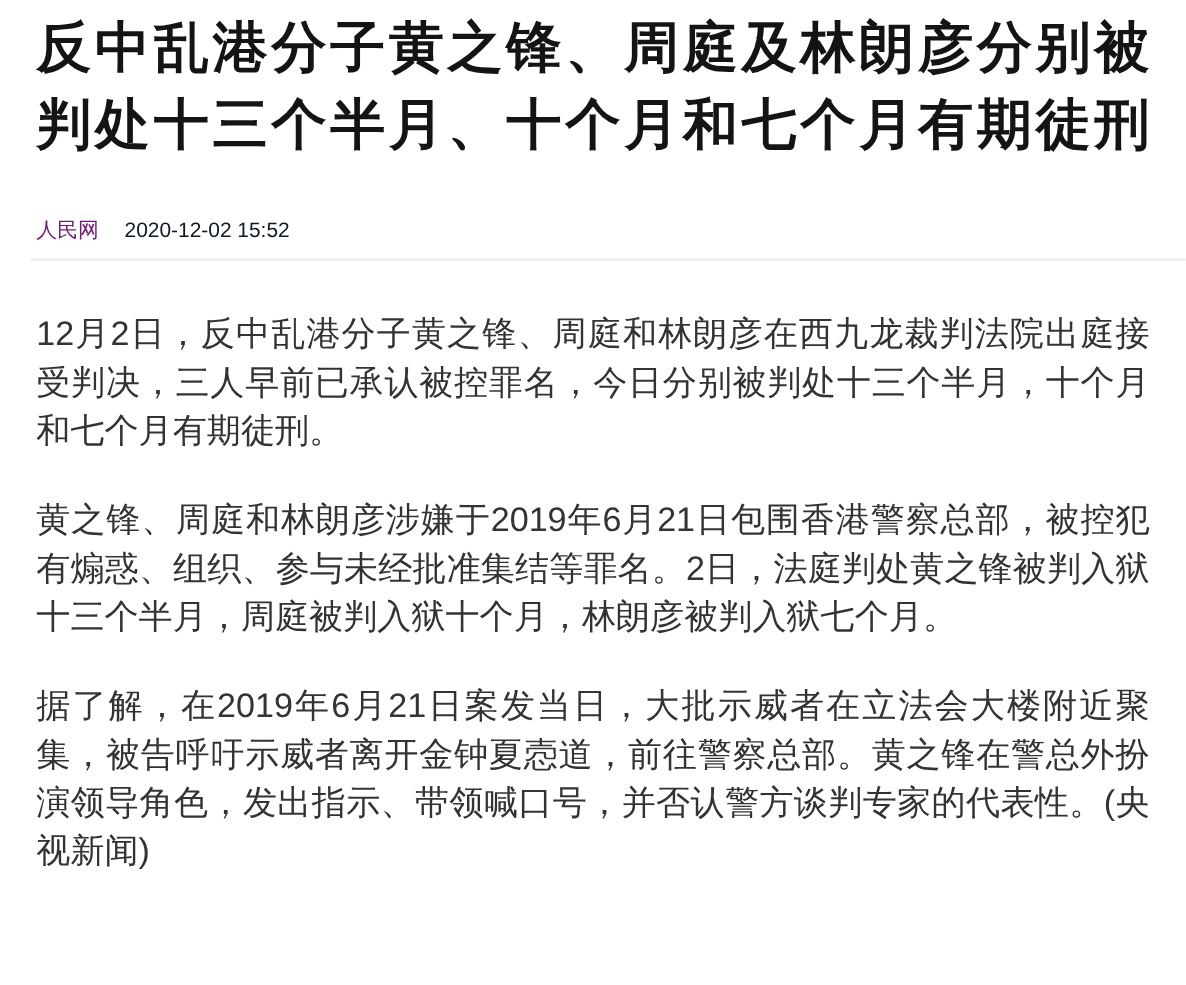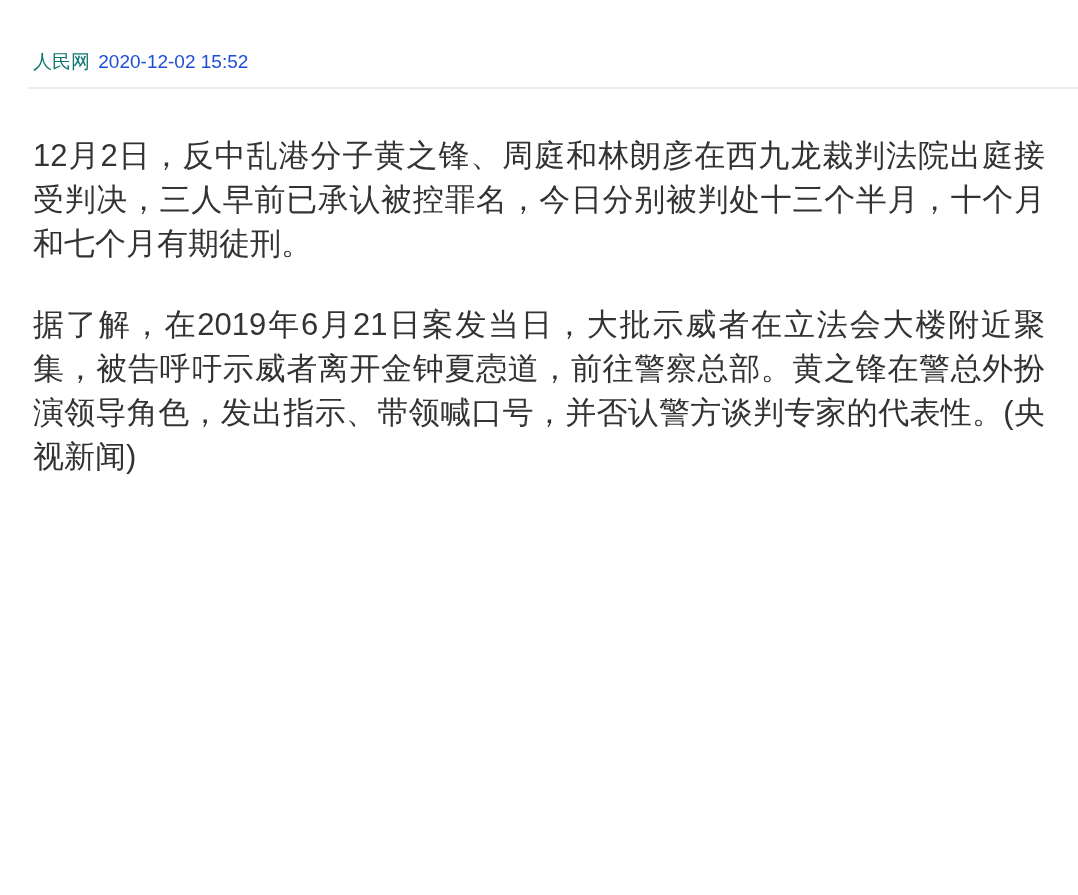--- a/index.html
+++ b/index.html
@@ -28,25 +28,25 @@
     display: block;
     text-align: justify;
     text-align-last: justify;
   }
   .meta-row {
     margin-top: 49px;
     font-size: 19px;
     line-height: 26px;
   }
   .source-name {
-    color: #0f766e;
+    color: #701a75;
   }
   .publish-time {
-    color: #1d4ed8;
-    margin-left: 3px;
+    color: #0f172a;
+    margin-left: 18px;
   }
   .divider {
     border: none;
     height: 0;
     border-top: 2px solid #ececec;
     margin: 12px -33px 0 -5px;
   }
   .article-body {
     margin-top: 45px;
   }
@@ -60,27 +60,30 @@
   .article-body p:last-child {
     margin-bottom: 0;
   }
 </style>
 </head>
 <body>
 
 <div class="container">
 
   <h1 class="article-title">
+    <span class="title-line">反中乱港分子黄之锋、周庭及林朗彦分别被</span>
+    <span class="title-line">判处十三个半月、十个月和七个月有期徒刑</span>
   </h1>
 
   <div class="meta-row">
     <span class="source-name">人民网</span>
     <span class="publish-time">2020-12-02 15:52</span>
   </div>
 
   <hr class="divider">
 
   <div class="article-body">
     <p>12月2日，反中乱港分子黄之锋、周庭和林朗彦在西九龙裁判法院出庭接受判决，三人早前已承认被控罪名，今日分别被判处十三个半月，十个月和七个月有期徒刑。</p>
+    <p>黄之锋、周庭和林朗彦涉嫌于2019年6月21日包围香港警察总部，被控犯有煽惑、组织、参与未经批准集结等罪名。2日，法庭判处黄之锋被判入狱十三个半月，周庭被判入狱十个月，林朗彦被判入狱七个月。</p>
     <p>据了解，在2019年6月21日案发当日，大批示威者在立法会大楼附近聚集，被告呼吁示威者离开金钟夏悫道，前往警察总部。黄之锋在警总外扮演领导角色，发出指示、带领喊口号，并否认警方谈判专家的代表性。(央视新闻)</p>
   </div>
 
 </div>
 
 </body></html>

